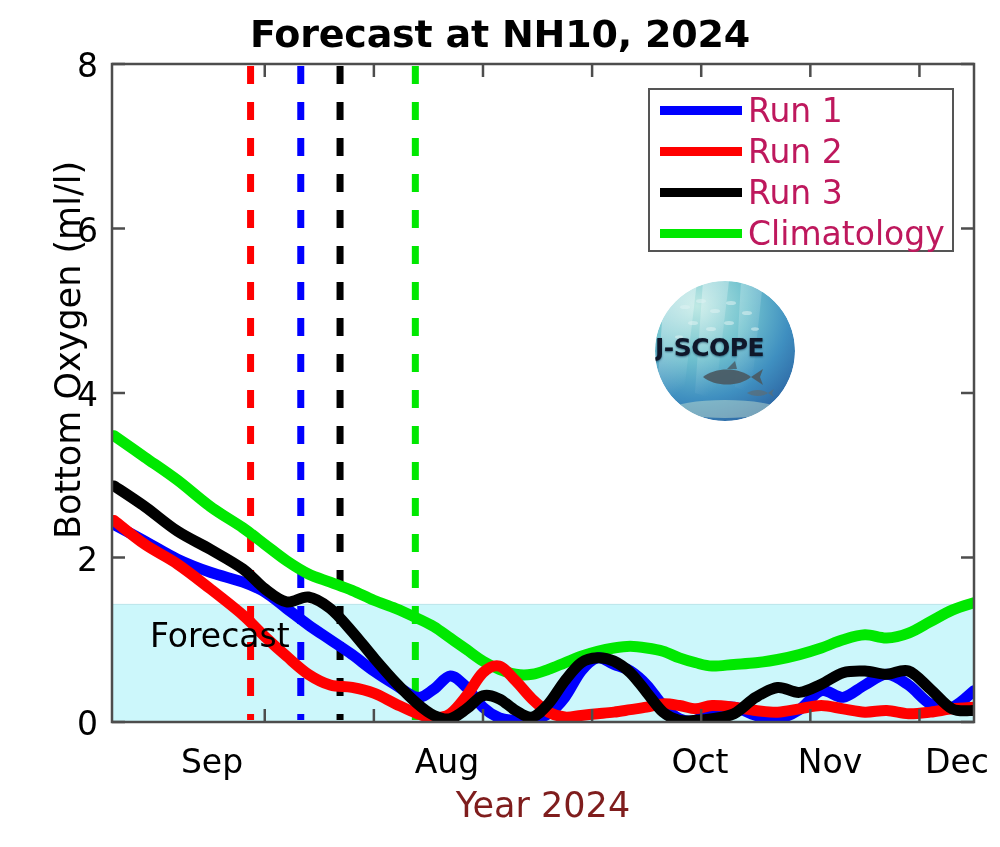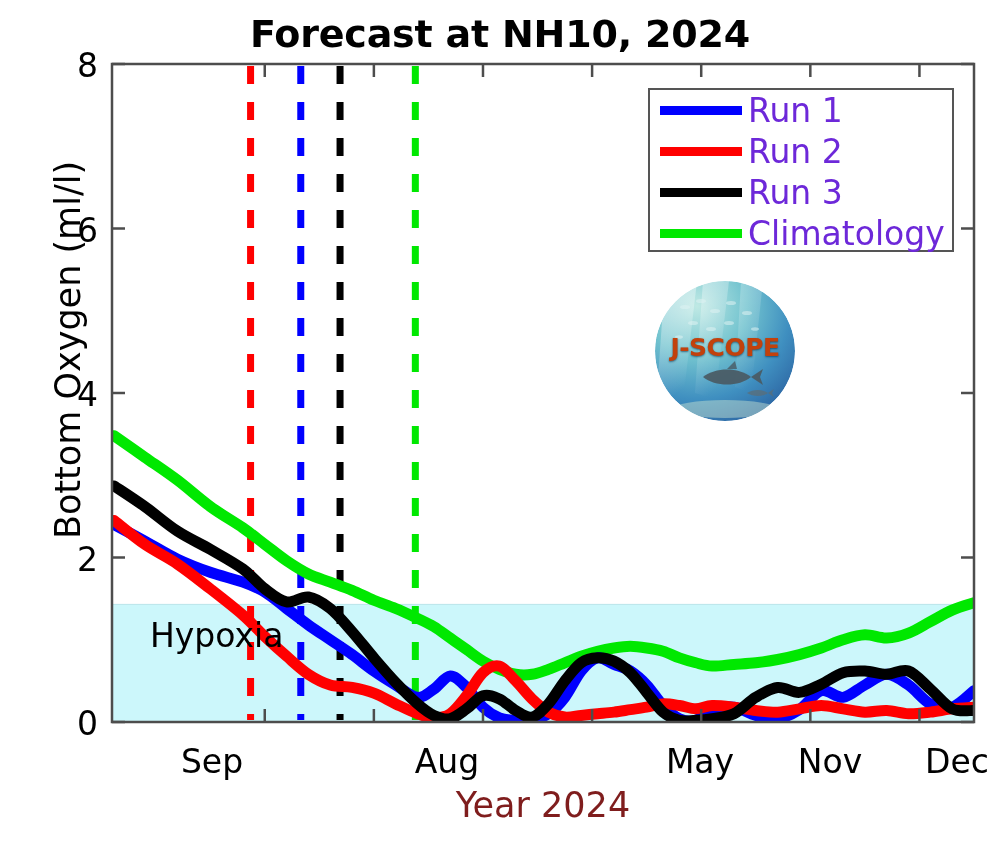--- a/index.html
+++ b/index.html
@@ -93,21 +93,21 @@
   }
   .legend-swatch {
     width: 82px;
     height: 9px;
     flex: 0 0 auto;
     margin-right: 6px;
   }
   .legend-label {
     font-family: "DejaVu Sans", sans-serif;
     font-size: 33px;
-    color: #6d28d9;
+    color: #be185d;
     line-height: 1;
     white-space: nowrap;
   }
   #hypoxia-label {
     position: absolute;
     left: 150px;
     top: 616px;
     font-family: "DejaVu Sans", sans-serif;
     font-size: 33px;
     color: #000000;
@@ -119,25 +119,25 @@
     width: 140px;
     height: 140px;
     border-radius: 50%;
     overflow: hidden;
   }
   #jscope-logo .logo-text {
     position: absolute;
     left: 0;
     top: 52px;
     width: 140px;
-    text-align: center;
+    text-align: left;
     font-family: "DejaVu Sans", sans-serif;
     font-weight: bold;
     font-size: 25px;
-    color: #c2410c;
+    color: #0f172a;
     letter-spacing: -0.5px;
     text-shadow: 0 1px 2px rgba(0,40,70,.6);
   }
 </style>
 </head>
 <body>
 
 <div id="figure">
 
   <div id="chart-title">Forecast at NH10, 2024</div>
@@ -146,21 +146,21 @@
   <div id="xlabel">Year 2024</div>
 
   <div class="ytick-label" style="top:46px; right:auto; left:58px;">8</div>
   <div class="ytick-label" style="top:211px; right:auto; left:58px;">6</div>
   <div class="ytick-label" style="top:375px; right:auto; left:58px;">4</div>
   <div class="ytick-label" style="top:540px; right:auto; left:58px;">2</div>
   <div class="ytick-label" style="top:704px; right:auto; left:58px;">0</div>
 
   <div class="xtick-label" style="left:157px; top:742px; width:110px;">Sep</div>
   <div class="xtick-label" style="left:392px; top:742px; width:110px;">Aug</div>
-  <div class="xtick-label" style="left:645px; top:742px; width:110px;">May</div>
+  <div class="xtick-label" style="left:645px; top:742px; width:110px;">Oct</div>
   <div class="xtick-label" style="left:775px; top:742px; width:110px;">Nov</div>
   <div class="xtick-label" style="left:902px; top:742px; width:110px;">Dec</div>
 
   <svg id="plot-svg" width="1000" height="847">
     <defs>
       <clipPath id="plotclip">
         <rect x="112" y="64" width="862" height="658"></rect>
       </clipPath>
       <radialGradient id="logoGrad" cx="30%" cy="18%" r="95%">
         <stop offset="0%" stop-color="#bfe9e4"></stop>
@@ -211,21 +211,21 @@
         <line x1="592.1012658227849" y1="64" x2="592.1012658227849" y2="77"></line>
         <line x1="701.2151898734177" y1="722" x2="701.2151898734177" y2="709"></line>
         <line x1="701.2151898734177" y1="64" x2="701.2151898734177" y2="77"></line>
         <line x1="810.3291139240506" y1="722" x2="810.3291139240506" y2="709"></line>
         <line x1="810.3291139240506" y1="64" x2="810.3291139240506" y2="77"></line>
         <line x1="919.4430379746835" y1="722" x2="919.4430379746835" y2="709"></line>
         <line x1="919.4430379746835" y1="64" x2="919.4430379746835" y2="77"></line>
       </g>
   </svg>
 
-  <div id="hypoxia-label">Hypoxia</div>
+  <div id="hypoxia-label">Forecast</div>
 
   <div id="jscope-logo">
     <svg width="140" height="140" viewBox="0 0 140 140">
       <circle cx="70" cy="70" r="70" fill="url(#logoGrad)"></circle>
       <polygon points="10,0 42,0 28,120 2,110" fill="url(#logoBeam)"></polygon>
       <polygon points="48,0 74,0 60,118 40,112" fill="url(#logoBeam)" opacity="0.7"></polygon>
       <polygon points="86,0 108,0 96,112 80,106" fill="url(#logoBeam)" opacity="0.5"></polygon>
       <g fill="#dff2f2" opacity="0.55">
         <ellipse cx="30" cy="26" rx="5" ry="2"></ellipse>
         <ellipse cx="46" cy="20" rx="5" ry="2"></ellipse>

